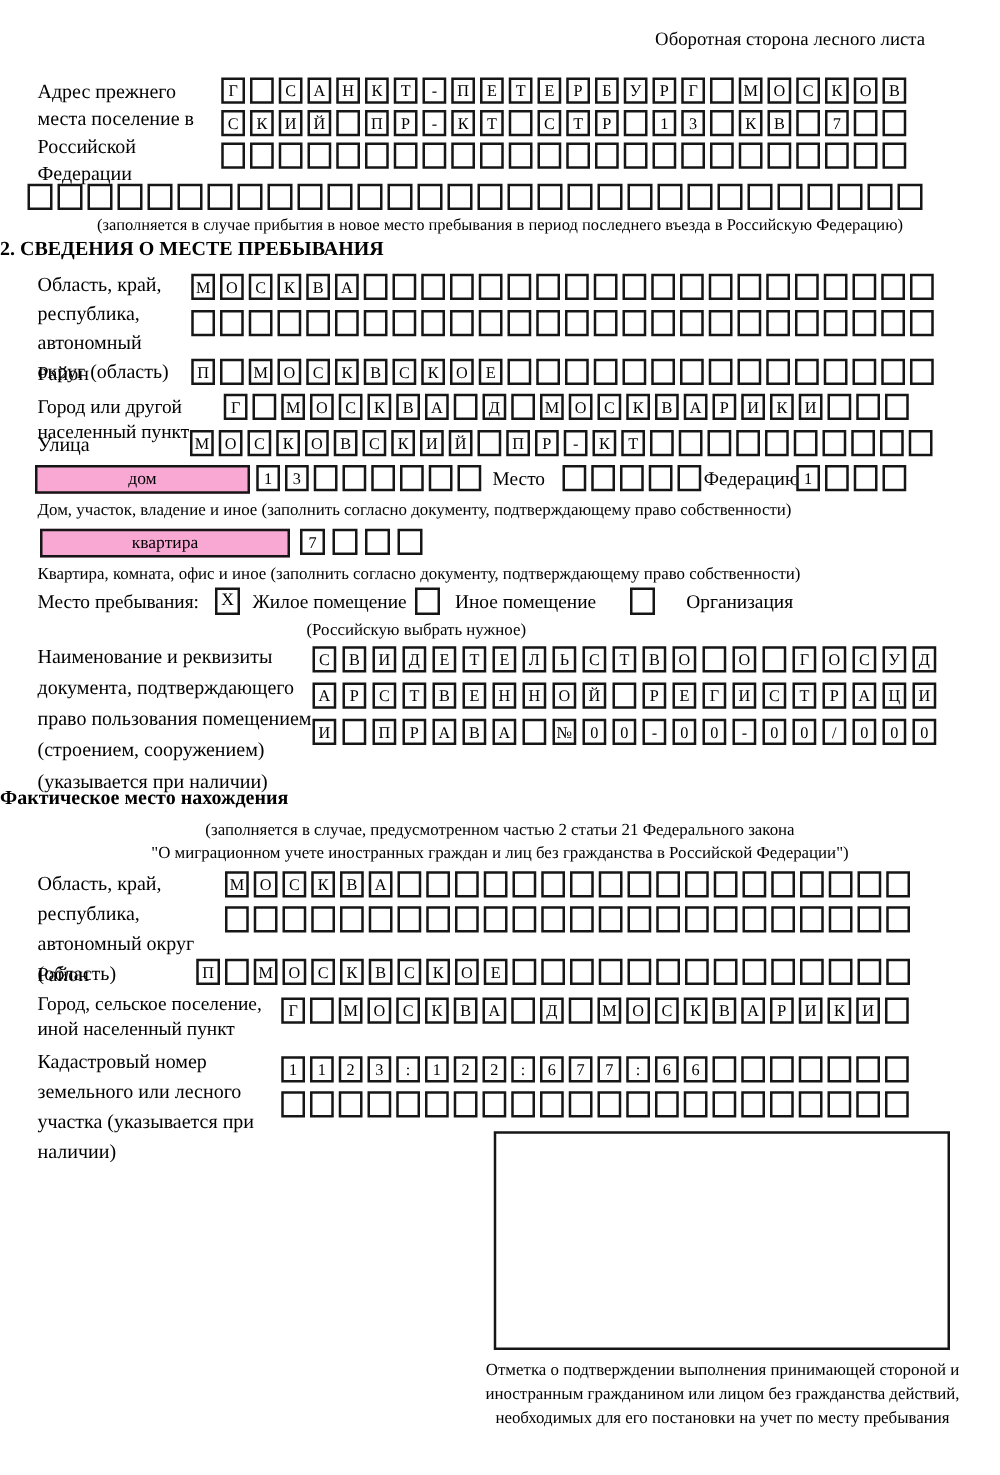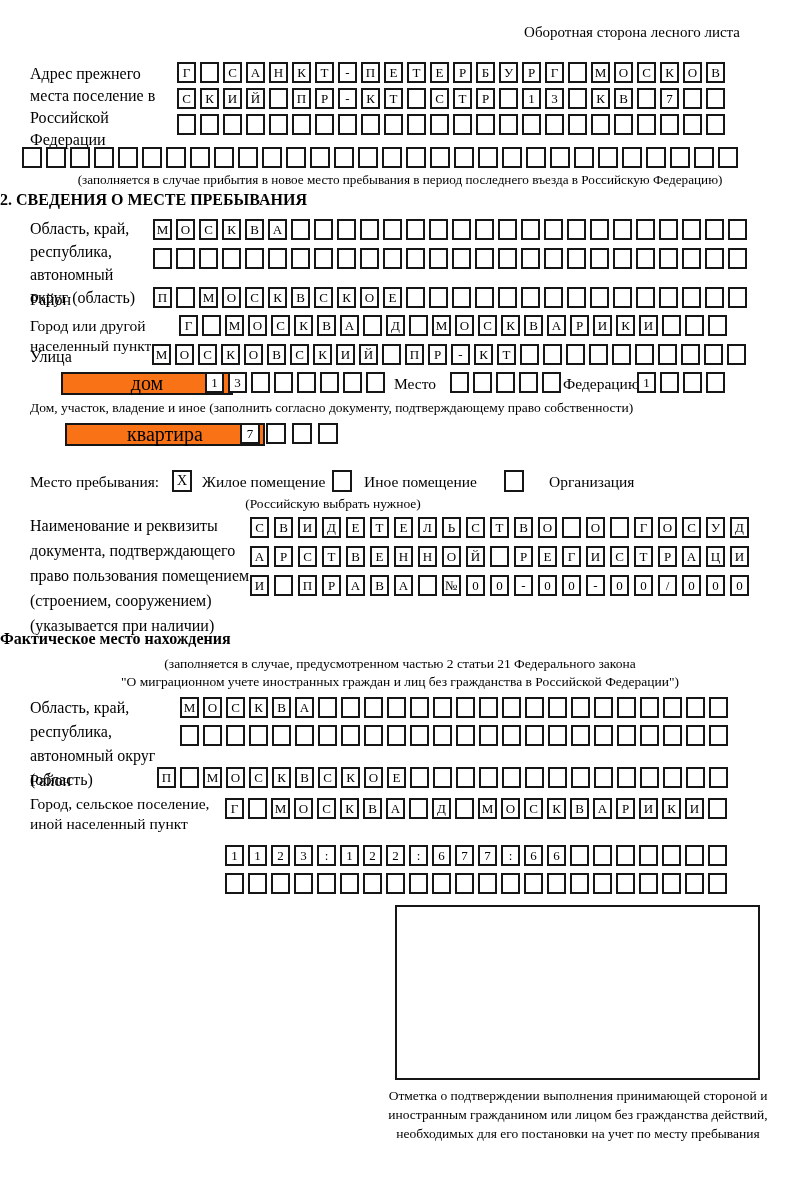--- a/index.html
+++ b/index.html
@@ -13,21 +13,21 @@
   .center{text-align:center;}
   .grid{display:flex;gap:4px;}
   .cell{width:19px;height:21px;border:2px solid #161616;box-sizing:border-box;
         display:flex;align-items:center;justify-content:center;
         font-size:13px;font-family:"Liberation Serif","DejaVu Serif",serif;background:#fff;}
   .row-wide .cell{width:20px;}
   .row-doc{gap:5px;}
   .row-apt{gap:6px;}
   .row-apt .cell{width:20px;}
   .fieldbox{border:2px solid #161616;box-sizing:border-box;height:23px;
-        display:flex;align-items:center;justify-content:center;font-size:20px;background:#f97316;margin-left:33px;}
+        display:flex;align-items:center;justify-content:center;font-size:14px;background:#f9a8d4;}
   .chk{width:20px;height:22px;border:2px solid #161616;box-sizing:border-box;
         display:flex;align-items:center;justify-content:center;font-size:14px;background:#fff;}
   .stampbox{border:2px solid #161616;box-sizing:border-box;background:#fff;}
 </style>
 </head>
 <body>
 
 <div id="page">
 
   <div class="abs" style="top:24px;left:0;width:740px;text-align:right;font-size:15px;">Оборотная сторона лесного листа</div>
@@ -321,20 +321,21 @@
     </div>
   <div class="abs note" style="top:399px;left:30px;width:740px;font-size:13.5px;">Дом, участок, владение и иное (заполнить согласно документу, подтверждающему право собственности)</div>
 
   <div class="abs fieldbox" style="top:423px;left:32px;width:200px;">квартира</div>
   <div class="abs grid row-apt" style="top:423px;left:240px;">
       <span class="cell">7</span>
       <span class="cell"></span>
       <span class="cell"></span>
       <span class="cell"></span>
     </div>
+  <div class="abs note" style="top:450px;left:30px;width:740px;font-size:13.5px;">Квартира, комната, офис и иное (заполнить согласно документу, подтверждающему право собственности)</div>
 
   <div class="abs lbl-sm" style="top:472px;left:30px;text-align:right;">Место пребывания:</div>
   <div class="abs chk" style="top:470px;left:172px;">X</div>
   <div class="abs lbl-sm" style="top:472px;left:202px;">Жилое помещение</div>
   <div class="abs chk" style="top:470px;left:332px;"></div>
   <div class="abs lbl-sm" style="top:472px;left:364px;">Иное помещение</div>
   <div class="abs chk" style="top:470px;left:504px;"></div>
   <div class="abs lbl-sm" style="top:472px;left:549px;">Организация</div>
   <div class="abs note center" style="top:495px;left:238px;width:190px;font-size:13.5px;">(Российскую выбрать нужное)</div>
 
@@ -515,20 +516,21 @@
       <span class="cell">К</span>
       <span class="cell">В</span>
       <span class="cell">А</span>
       <span class="cell">Р</span>
       <span class="cell">И</span>
       <span class="cell">К</span>
       <span class="cell">И</span>
       <span class="cell"></span>
     </div>
 
+  <div class="abs lbl" style="top:838px;left:30px;width:196px;line-height:24px;">Кадастровый номер земельного или лесного участка (указывается при наличии)</div>
   <div class="abs grid" style="top:845px;left:225px;">
       <span class="cell">1</span>
       <span class="cell">1</span>
       <span class="cell">2</span>
       <span class="cell">3</span>
       <span class="cell">:</span>
       <span class="cell">1</span>
       <span class="cell">2</span>
       <span class="cell">2</span>
       <span class="cell">:</span>

